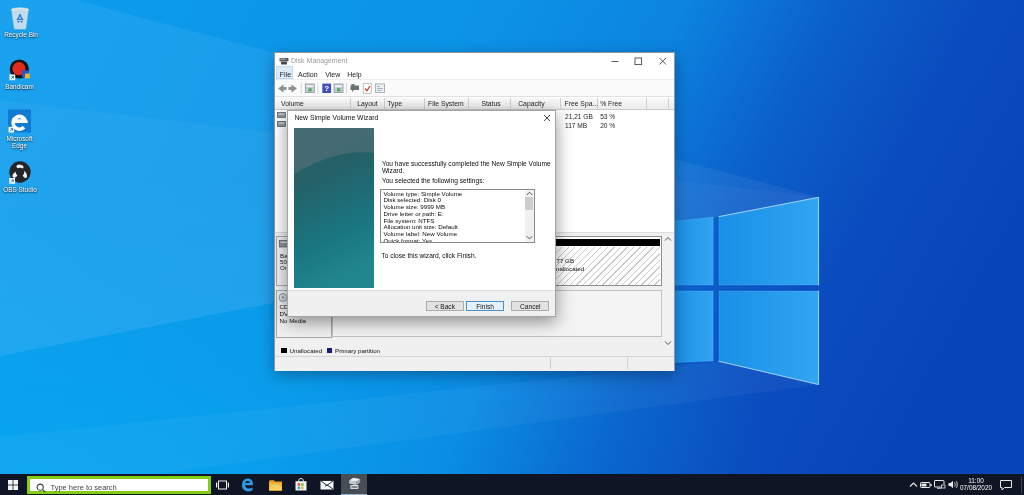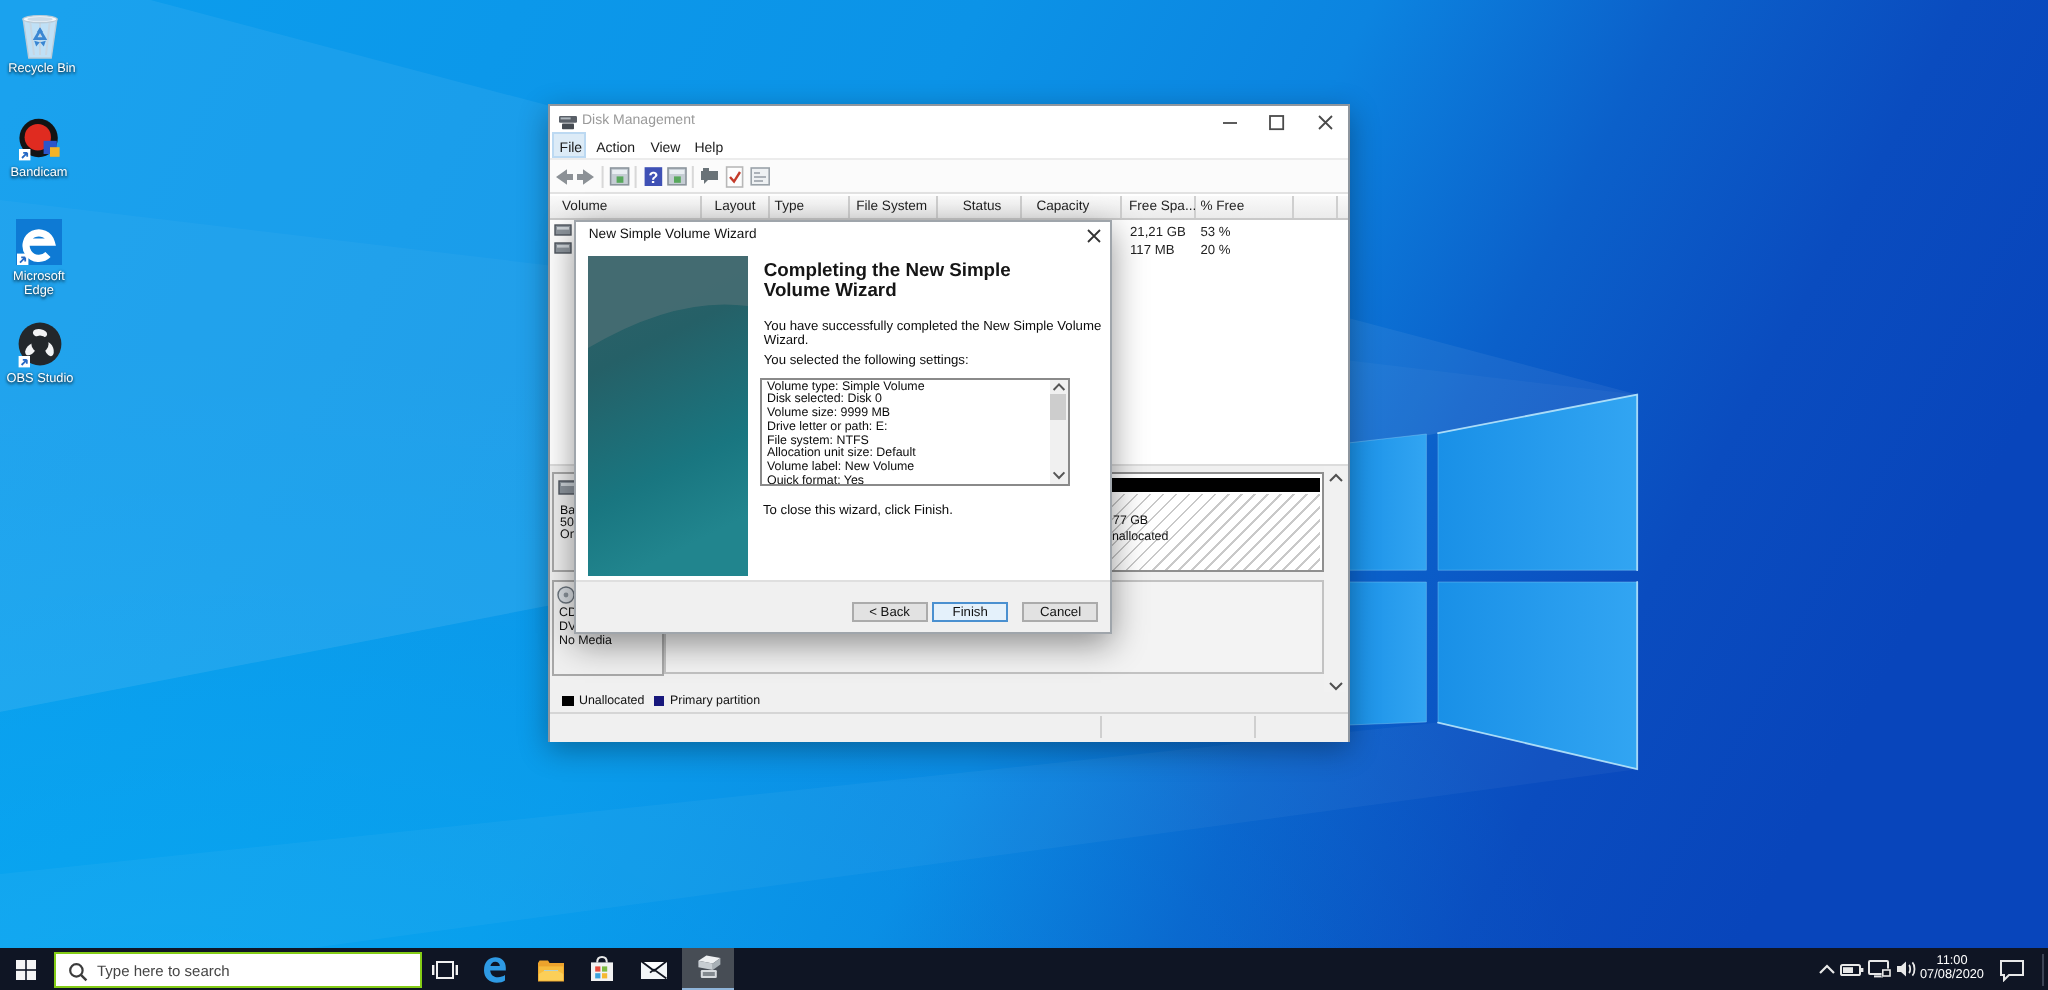--- a/index.html
+++ b/index.html
@@ -14,21 +14,21 @@
 .htxt{top:47.5px;font-size:6.8px;color:#1f1f1f}
 .rtxt{font-size:6.6px;color:#1f1f1f}
 .ctxt{font-size:6.2px;color:#111;white-space:nowrap}
 .hatch{background:repeating-linear-gradient(135deg,#c9c9c9 0,#c9c9c9 0.9px,#ffffff 0.9px,#ffffff 4.6px)}
 
 #wiz{position:absolute;left:286.5px;top:109.5px;width:269px;height:207.5px;background:#f0f0f0;border:1px solid #9fa5ab;box-shadow:0 5px 16px rgba(0,0,0,.42)}
 .wtxt{position:absolute;font-size:6.6px;color:#0c0c0c;line-height:6.8px}
 .wbtn{position:absolute;width:38px;height:10.8px;background:#e2e2e2;border:1px solid #ababab;font-size:6.6px;color:#111;text-align:center;line-height:9.8px}
 
 #tb{position:absolute;left:0;top:473.5px;width:1024px;height:21.5px;background:#0f1524}
-#sbox{position:absolute;left:26.5px;top:2.5px;width:184px;height:17.5px;background:#fff;border:1px solid #84cc16}
+#sbox{position:absolute;left:26.5px;top:2.5px;width:184px;height:17.5px;background:#fff;border:3px solid #84cc16}
 #sbox span{position:absolute;left:21px;top:4px;font-size:7.5px;color:#454545}
 #dmbtn{position:absolute;left:341px;top:0;width:26px;height:21.5px;background:#474d55;border-bottom:1.5px solid #8fb4d9;display:flex;align-items:center;justify-content:center}
 .trtxt{position:absolute;color:#fff;font-size:6.4px;line-height:7.4px;text-align:center}
 </style></head>
 <body>
 <div id="desk">
 
 <svg class="abs" style="left:0;top:0" width="1024" height="495" viewBox="0 0 1024 495">
 <defs>
 <linearGradient id="bg" x1="0" y1="0.12" x2="1" y2="0.38">
@@ -242,21 +242,20 @@
           <linearGradient id="tz" x1="0" y1="0" x2="0.25" y2="1">
       <stop offset="0" stop-color="#31626a"></stop>
             <stop offset="0.35" stop-color="#256067"></stop>
       <stop offset="0.75" stop-color="#197680"></stop>
             <stop offset="1" stop-color="#21858e"></stop>
     </linearGradient>
         </defs>
     <rect width="80" height="160" fill="url(#tz)"></rect>
     <path d="M0 46 Q44 20 80 25 L80 0 L0 0 Z" fill="#466d72" opacity="0.9"></path>
   </svg>
-  <div class="abs" style="left:94.4px;top:19px;width:165px;font-size:9.4px;font-weight:bold;color:#151515;line-height:10px">Completing the New Simple<br>Volume Wizard</div>
   <div class="wtxt" style="left:94.4px;top:50.3px">You have successfully completed the New Simple Volume<br>Wizard.</div>
   <div class="wtxt" style="left:94.4px;top:67.5px">You selected the following settings:</div>
   <div class="abs" style="left:92.5px;top:78px;width:154.5px;height:54.5px;background:#fff;border:1px solid #8a8a8a;overflow:hidden">
     <div class="abs" style="left:2.5px;top:1px;font-size:6.2px;line-height:6.77px;color:#0c0c0c;white-space:nowrap">Volume type: Simple Volume<br>Disk selected: Disk 0<br>Volume size: 9999 MB<br>Drive letter or path: E:<br>File system: NTFS<br>Allocation unit size: Default<br>Volume label: New Volume<br>Quick format: Yes</div>
     <div class="abs" style="right:0;top:0;width:9px;height:52.5px;background:#f0f0f0"></div>
     <svg class="abs" style="right:1px;top:1px" width="7" height="6" viewBox="0 0 7 6">
           <path d="M0.8 4 L3.5 1.2 L6.2 4" fill="none" stroke="#555" stroke-width="1"></path>
         </svg>
     <div class="abs" style="right:0.5px;top:7.5px;width:8px;height:13px;background:#cdcdcd"></div>
     <svg class="abs" style="right:1px;bottom:1px" width="7" height="6" viewBox="0 0 7 6">

